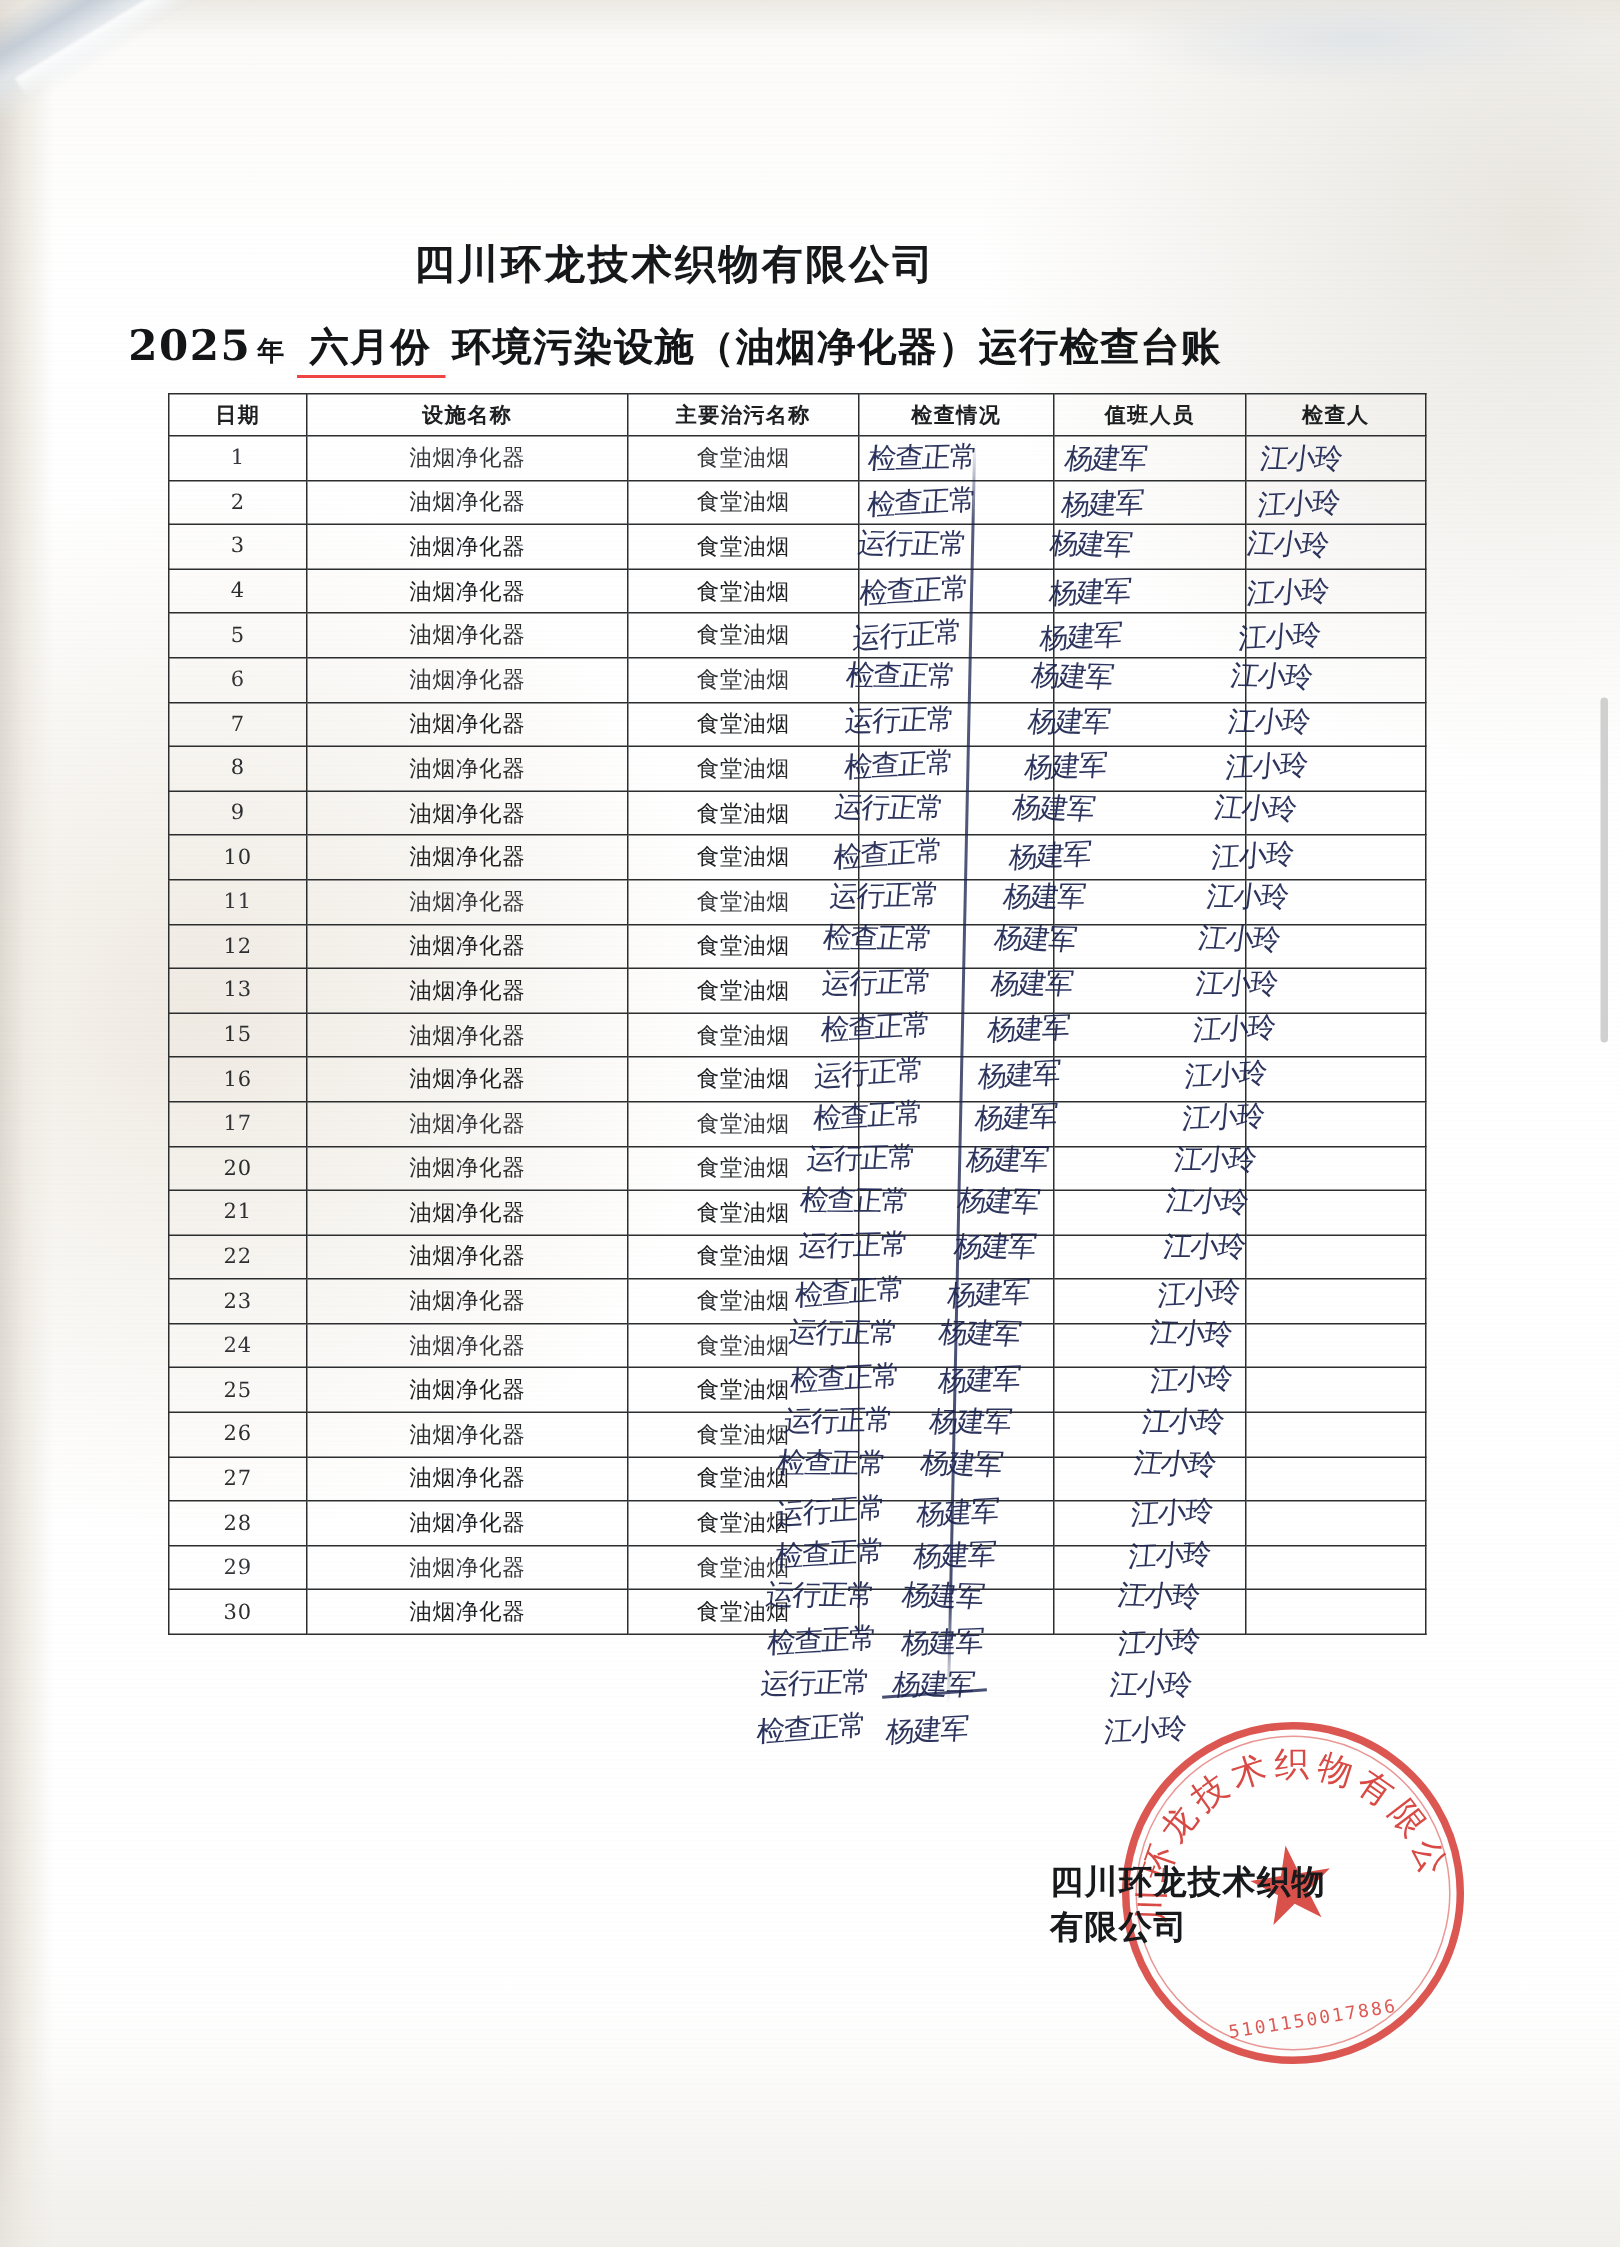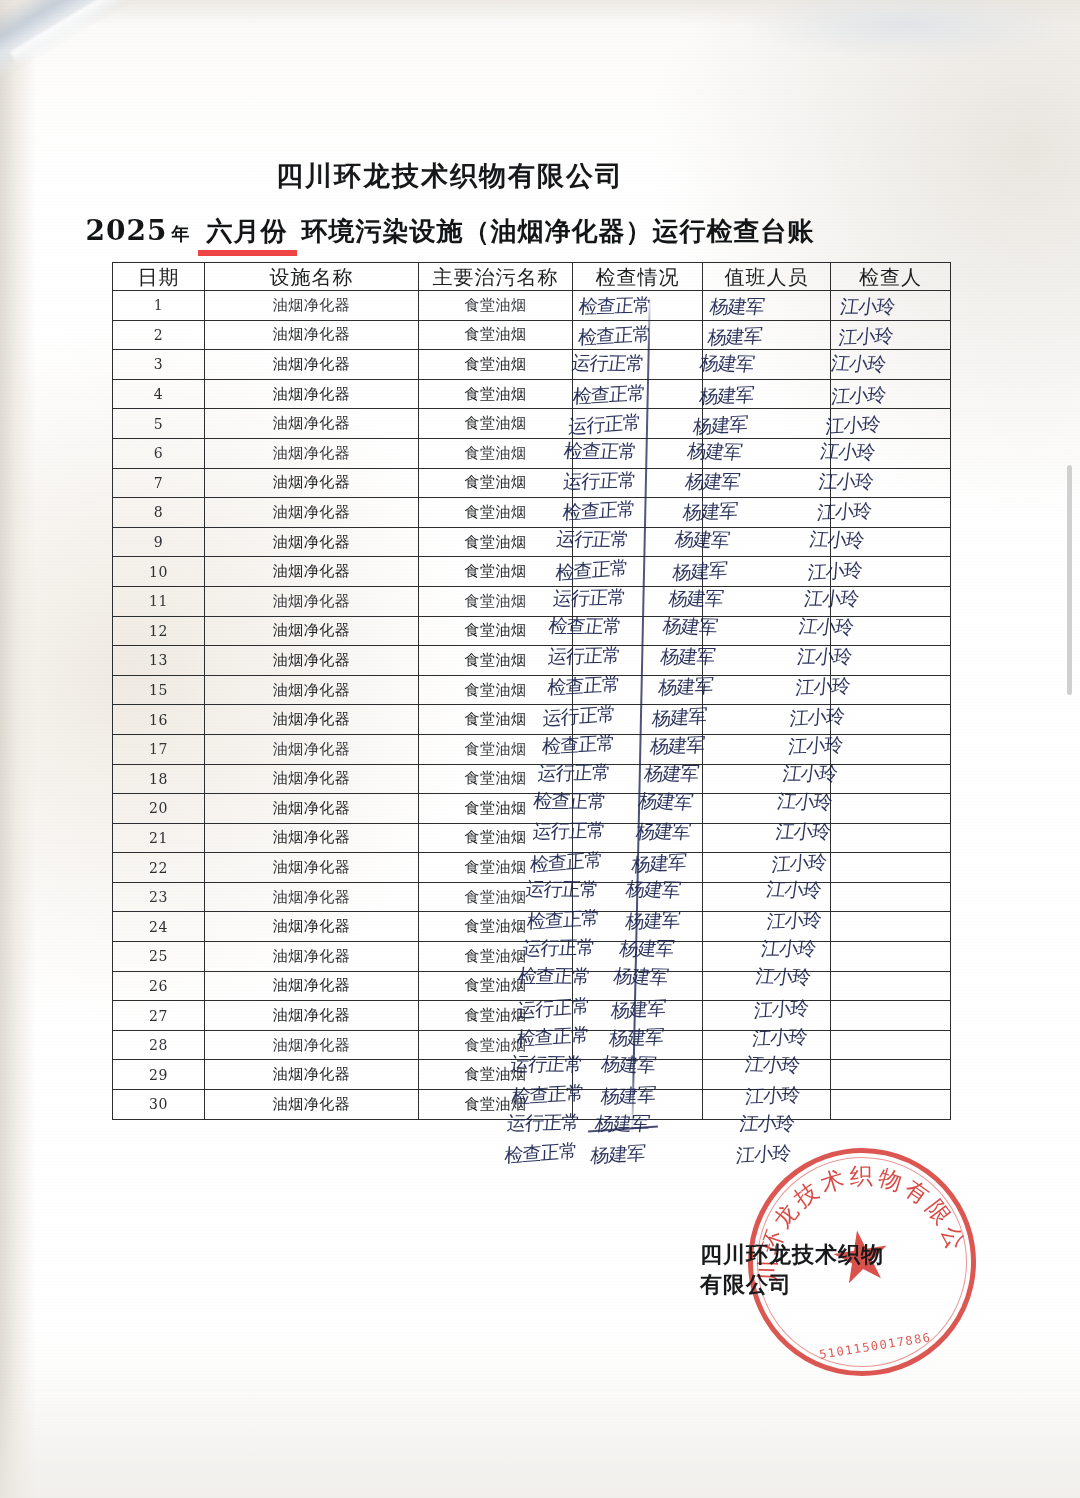--- a/index.html
+++ b/index.html
@@ -114,21 +114,21 @@
   .title-line2 .yr {
     font-size: 28px;
   }
   .title-line2 .sm {
     font-size: 18px;
     font-weight: bold;
     padding: 0 4px;
   }
   .title-line2 .blank-underline {
     display: inline-block;
-    border-bottom: 6px solid #ef4444;
+    border-bottom: 2px solid #ef4444;
     padding: 0 10px 1px 8px;
     margin: 0 4px;
   }
 
   
   #ledger-table {
     position: absolute;
     left: 112px;
     top: 262px;
     width: 838px;
@@ -141,23 +141,23 @@
     padding: 0;
     text-align: center;
     vertical-align: middle;
     font-size: 15px;
     color: #1d1f21;
     font-family: "DejaVu Serif", "Liberation Serif", serif;
     line-height: 1;
   }
   #ledger-table thead th {
     height: 27px;
-    font-size: 20px;
+    font-size: 14px;
     letter-spacing: 1px;
-    font-weight: normal;
+    font-weight: bold;
   }
   #ledger-table td.date-cell {
     font-size: 14px;
     color: #2c2e30;
     letter-spacing: .5px;
   }
   #ledger-table td.cn {
     font-size: 15px;
     letter-spacing: .5px;
   }
@@ -479,28 +479,20 @@
         </tr>
         <tr>
           <td class="date-cell">17</td>
           <td class="cn">油烟净化器</td>
           <td class="cn">食堂油烟</td>
           <td></td>
           <td></td>
           <td></td>
         </tr>
         <tr>
-          <td class="date-cell">18</td>
-          <td class="cn">油烟净化器</td>
-          <td class="cn">食堂油烟</td>
-          <td></td>
-          <td></td>
-          <td></td>
-        </tr>
-        <tr>
           <td class="date-cell">20</td>
           <td class="cn">油烟净化器</td>
           <td class="cn">食堂油烟</td>
           <td></td>
           <td></td>
           <td></td>
         </tr>
         <tr>
           <td class="date-cell">21</td>
           <td class="cn">油烟净化器</td>

